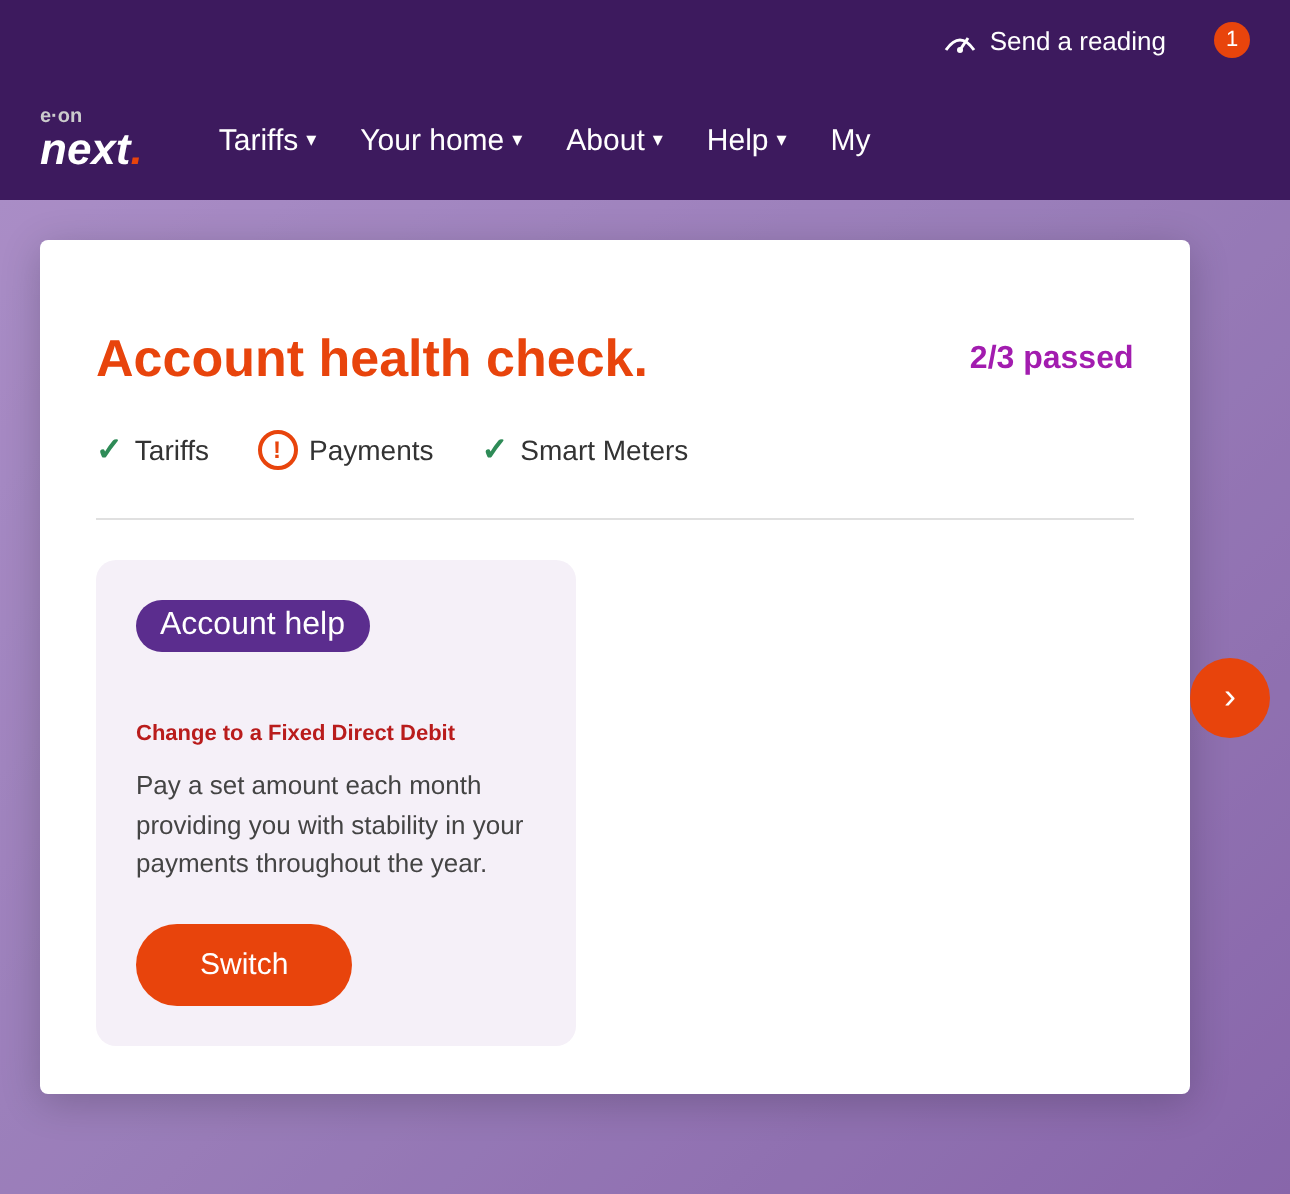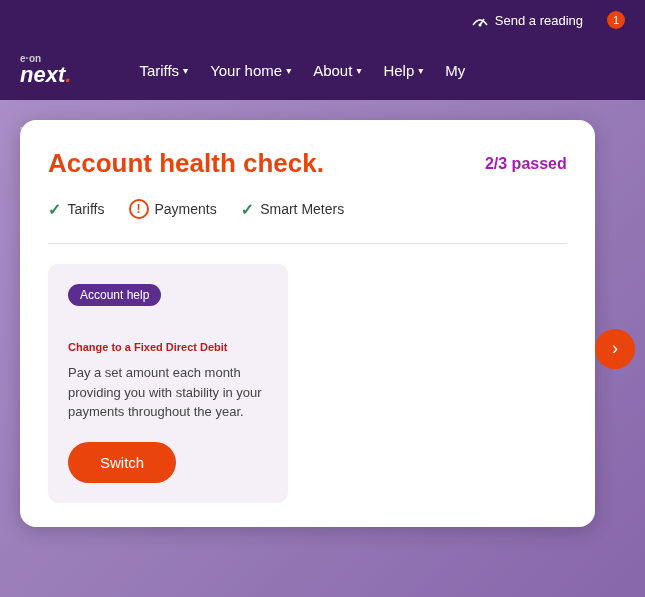--- a/index.html
+++ b/index.html
@@ -43,21 +43,20 @@
       position: relative;
     }
 
     
     .nav-bar {
       background-color: #3d1a5e;
       height: 60px;
       display: flex;
       align-items: center;
       padding: 0 20px;
-      gap: 30px;
     }
     .logo {
       display: flex;
       flex-direction: column;
       color: white;
       line-height: 1;
     }
     .logo-eon {
       font-size: 10px;
       font-weight: bold;
@@ -124,22 +123,22 @@
       background: rgba(100, 80, 140, 0.3);
       display: flex;
       align-items: flex-start;
       justify-content: flex-start;
       padding: 20px;
     }
 
     
     .modal {
       background: white;
-      border-radius: 16px;
-      padding: 28px 28px 24px;
+      border-radius: 4px;
+      padding: 44px 28px 24px;
       width: 605px;
       max-width: 95%;
       box-shadow: 0 4px 20px rgba(0,0,0,0.2);
     }
     .modal-header {
       display: flex;
       align-items: center;
       justify-content: space-between;
       margin-bottom: 20px;
     }
@@ -196,21 +195,21 @@
     
     .help-card {
       background: #f5f0f8;
       border-radius: 10px;
       padding: 20px;
       width: 240px;
     }
     .help-badge {
       background: #5b2d8e;
       color: white;
-      font-size: 12px;
+      font-size: 16px;
       padding: 4px 12px;
       border-radius: 20px;
       display: inline-block;
       margin-bottom: 12px;
     }
     .help-title {
       font-size: 11px;
       font-weight: bold;
       color: #b91c1c;
       margin-bottom: 10px;

